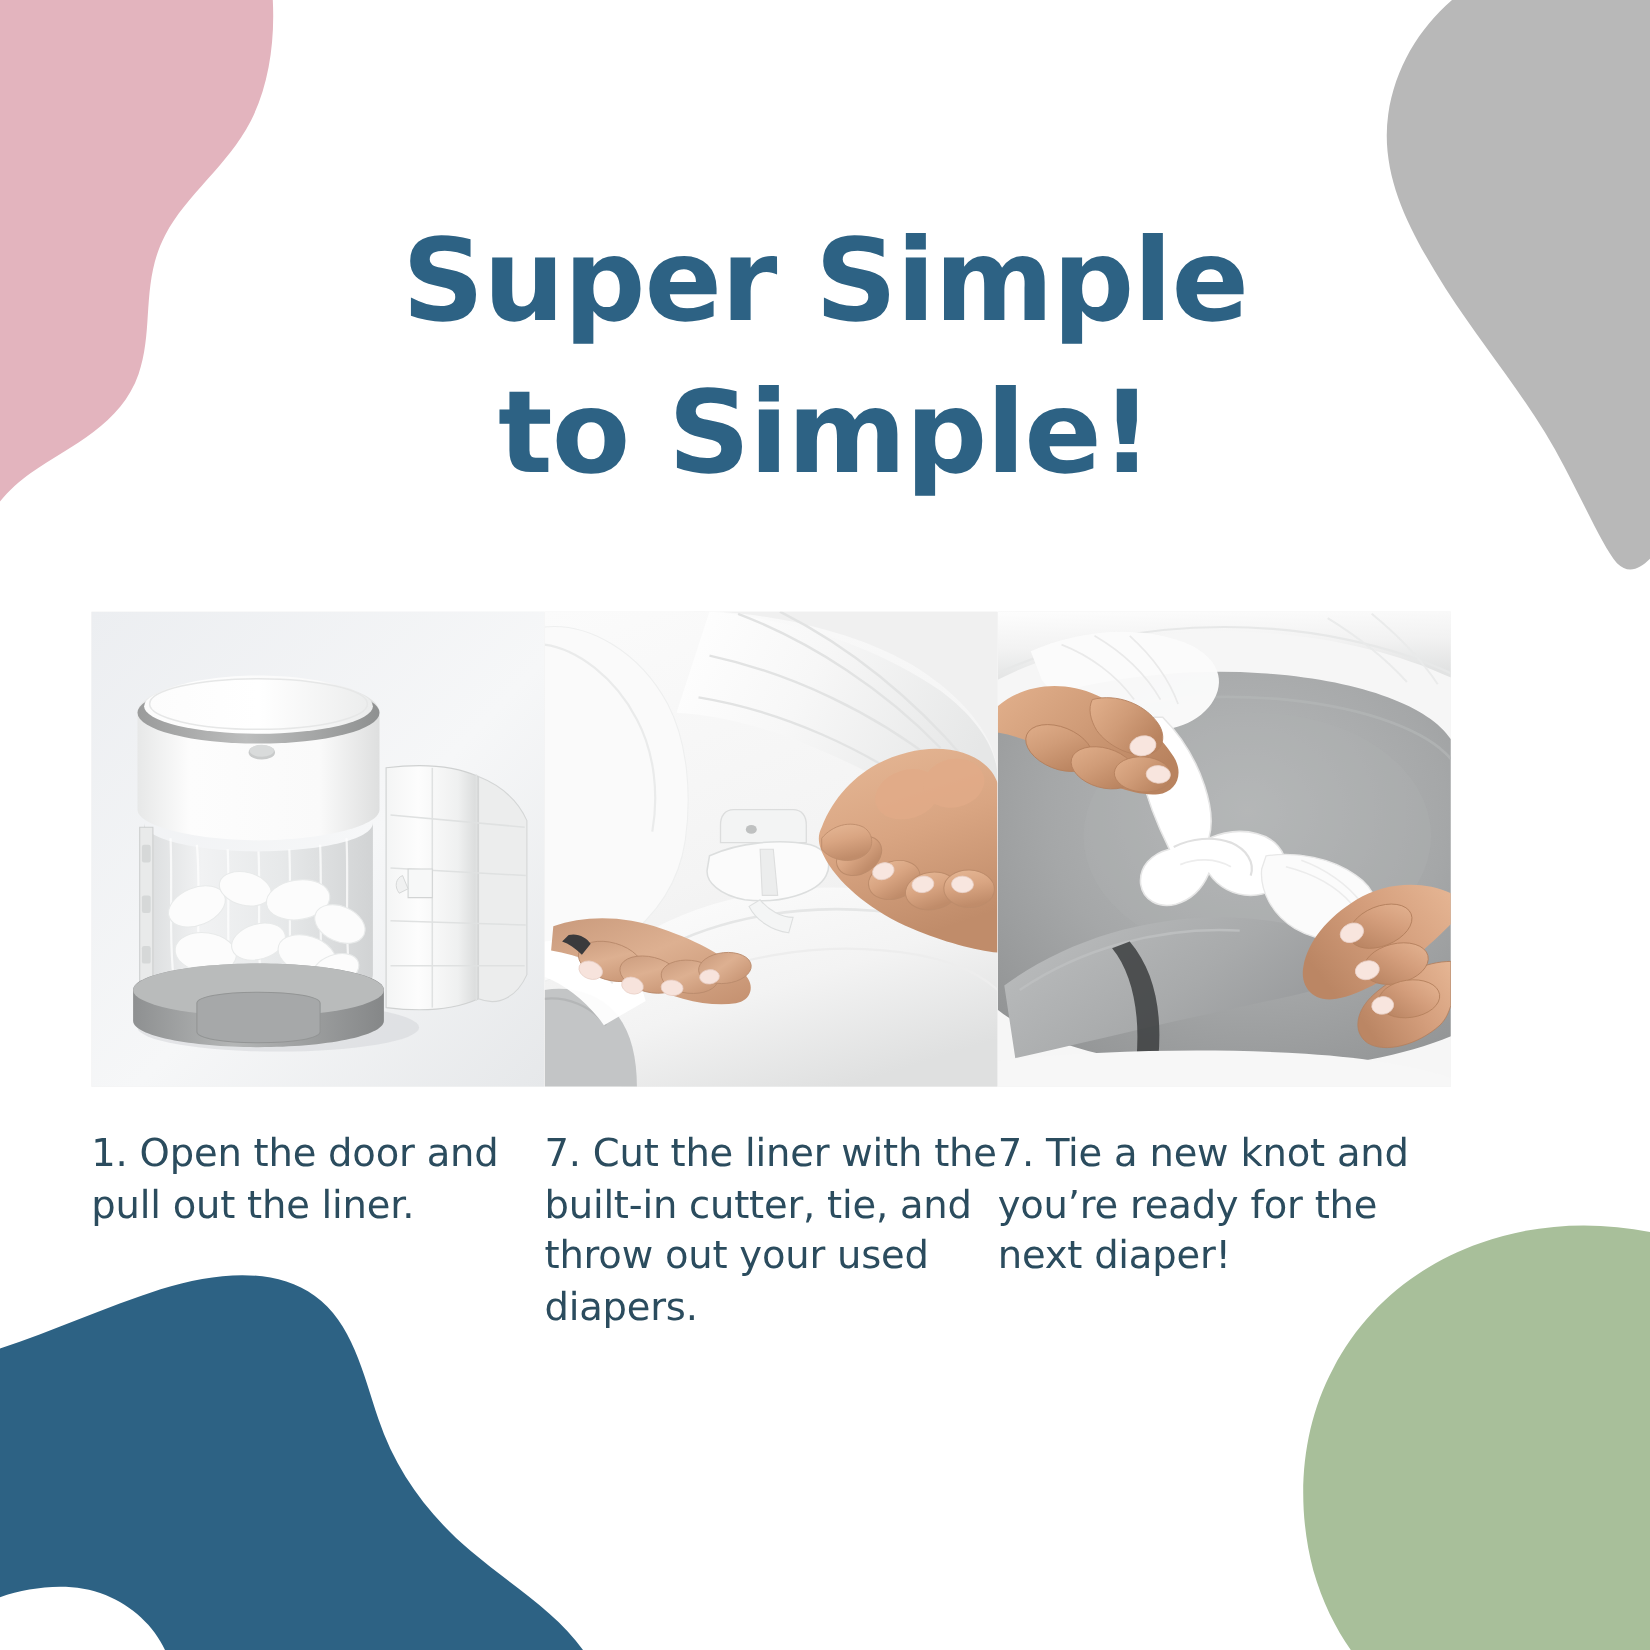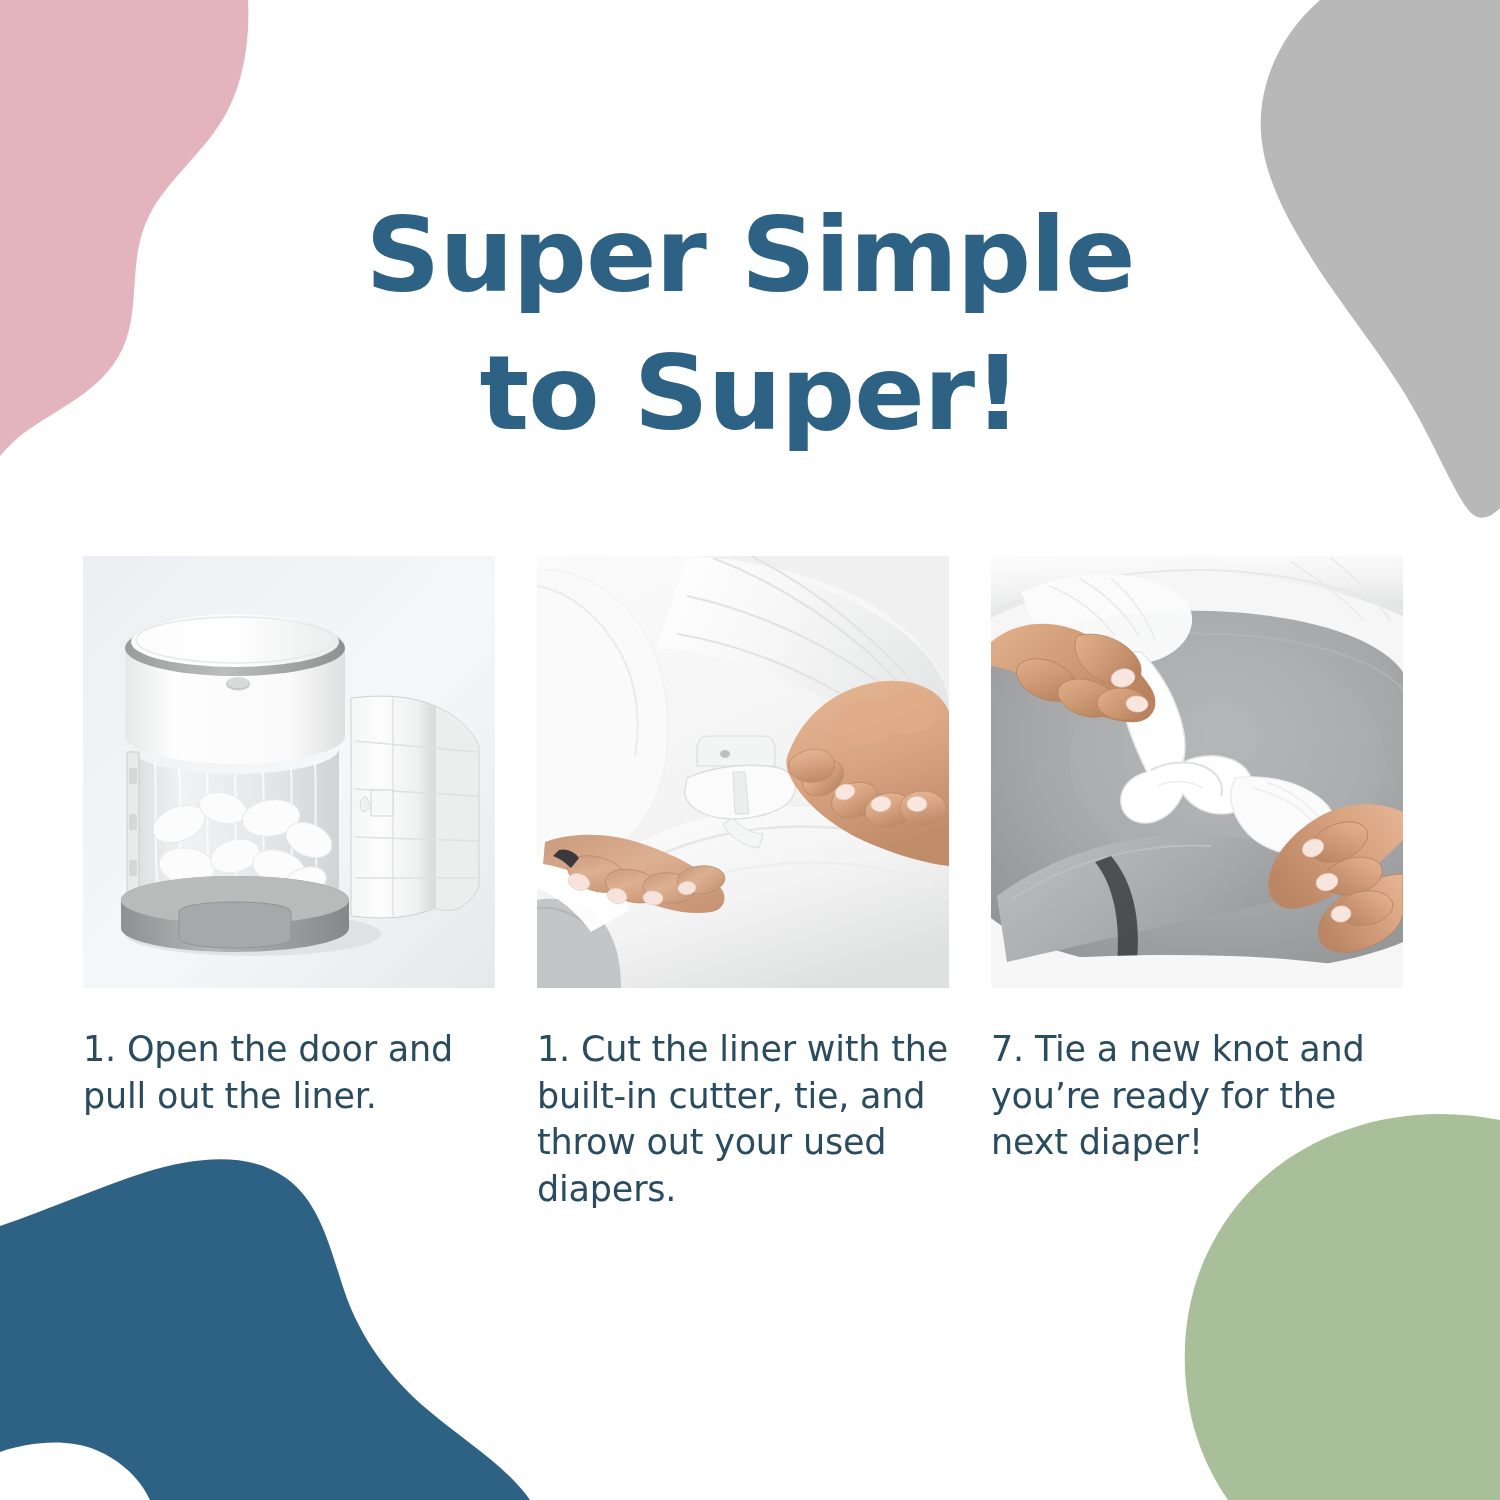--- a/index.html
+++ b/index.html
@@ -47,21 +47,20 @@
     white-space: nowrap;
   }
 
   
   .steps {
     position: absolute;
     left: 83px;
     top: 556px;
     width: 1334px;
     display: flex;
-    gap: 42px;
     z-index: 4;
   }
   .step {
     width: 412px;
   }
   .photo {
     position: relative;
     width: 412px;
     height: 432px;
     overflow: hidden;
@@ -112,21 +111,21 @@
     <path fill="#A8BF9A" d="M1500,1120
              C1450,1110 1396,1112 1346,1130
              C1288,1150 1240,1190 1212,1244
              C1182,1300 1178,1368 1194,1428
              C1202,1456 1214,1480 1228,1500
              L1500,1500 Z"></path>
   </svg>
 
   <div class="title-block">
     <span class="title-line">Super Simple</span>
-    <span class="title-line">to Super!</span>
+    <span class="title-line">to Simple!</span>
   </div>
 
   <div class="steps">
 
     <div class="step">
       <div class="photo">
         <svg viewBox="0 0 412 432" xmlns="http://www.w3.org/2000/svg">
           <defs>
             <linearGradient id="s1bg" x1="0" y1="0" x2="1" y2="1">
               <stop offset="0%" stop-color="#eceef1"></stop>
@@ -352,21 +351,21 @@
             <ellipse cx="274" cy="212" rx="9" ry="7" transform="rotate(-32 274 212)"></ellipse>
             <ellipse cx="308" cy="236" rx="10" ry="7.5" transform="rotate(-18 308 236)"></ellipse>
             <ellipse cx="344" cy="248" rx="10" ry="7.5" transform="rotate(-8 344 248)"></ellipse>
             <ellipse cx="380" cy="248" rx="10" ry="7.5" transform="rotate(2 380 248)"></ellipse>
           </g>
 
           <path d="M252,206 C262,194 278,190 290,196 C300,202 300,216 290,222
                    C278,230 260,226 252,216 Z" fill="url(#s2skinR)" stroke="#bd8c6b" stroke-width="0.8"></path>
         </svg>
       </div>
-      <div class="caption">1. Cut the liner with the built-in cutter, tie, and throw out your used diapers.</div>
+      <div class="caption">7. Cut the liner with the built-in cutter, tie, and throw out your used diapers.</div>
     </div>
 
     <div class="step">
       <div class="photo">
         <svg viewBox="0 0 412 432" xmlns="http://www.w3.org/2000/svg">
           <defs>
             <radialGradient id="s3bowl" cx="0.55" cy="0.35" r="0.8">
               <stop offset="0%" stop-color="#b8babb"></stop>
               <stop offset="55%" stop-color="#a5a7a8"></stop>
               <stop offset="100%" stop-color="#8f9192"></stop>

